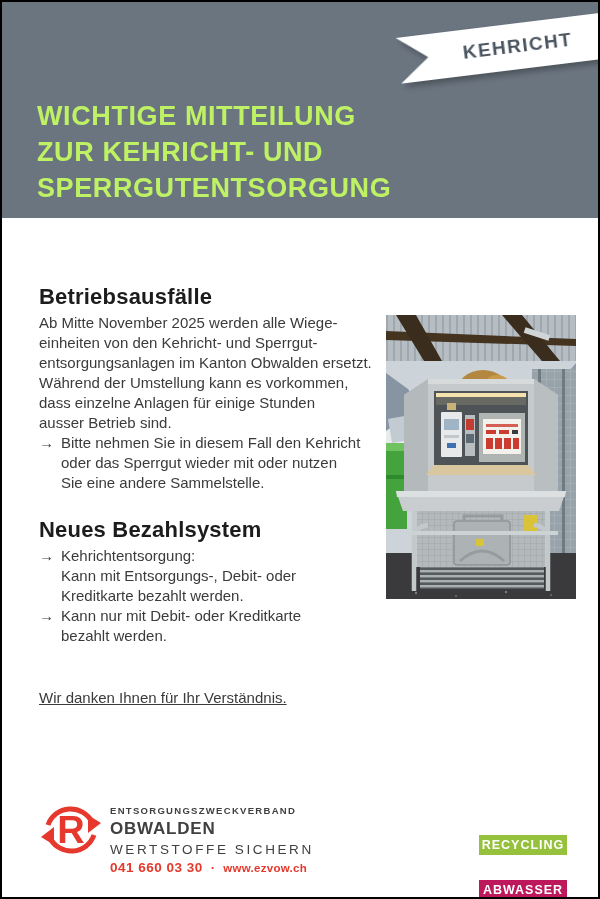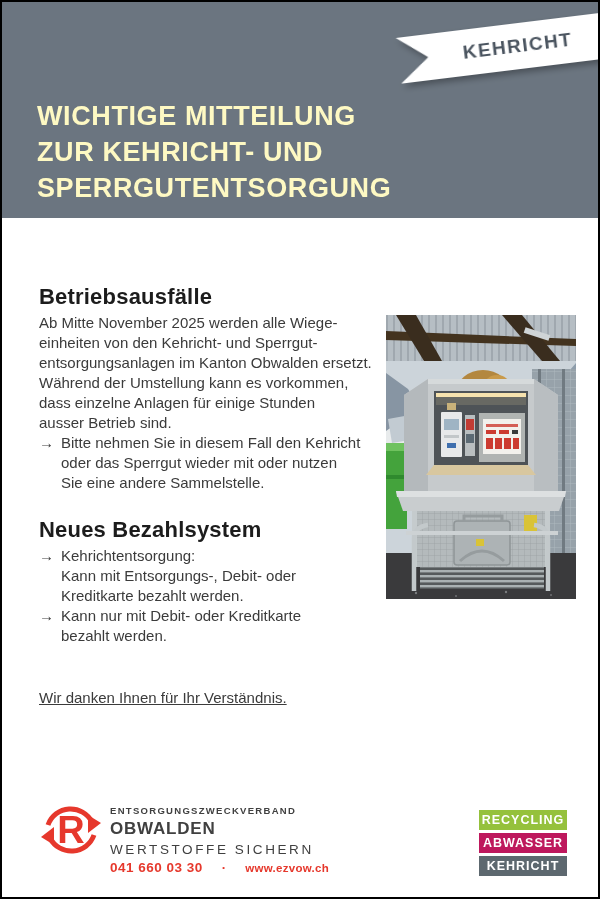--- a/index.html
+++ b/index.html
@@ -2,21 +2,21 @@
 <html><head>
 <meta charset="utf-8">
 <style>
   * { margin:0; padding:0; box-sizing:border-box; }
   body { background:#222; font-family:"Liberation Sans", sans-serif; }
   .page { position:relative; width:600px; height:899px; background:#000; overflow:hidden; margin:0 auto; }
   .sheet { position:absolute; left:2px; top:2px; right:2px; bottom:2px; background:#ffffff; overflow:hidden; }
 
   
   .header { position:absolute; left:0; top:0; width:100%; height:216px; background:#6b7580; }
-  .title { position:absolute; left:35px; top:96px; color:#fef9c3; font-weight:bold;
+  .title { position:absolute; left:35px; top:96px; color:#bef264; font-weight:bold;
            font-size:27px; line-height:36px; letter-spacing:0.6px; }
 
   
   .ribbon { position:absolute; left:396px; top:22px; width:206px; height:52px;
             transform:rotate(-7deg); transform-origin:55% 50%;
             filter:drop-shadow(2px 4px 3px rgba(0,0,0,0.30)); }
   .ribbon svg { position:absolute; left:0; top:0; }
   .ribbon-label { position:absolute; left:40px; top:0; width:160px; height:46px;
                   display:flex; align-items:center; justify-content:center;
                   color:#4b5560; font-weight:bold; font-size:19px; letter-spacing:1.5px; }
@@ -35,29 +35,29 @@
   
   .photo { position:absolute; left:384px; top:313px; width:190px; height:284px; }
 
   
   .logo { position:absolute; left:37px; top:796px; width:64px; height:64px; }
   .org { position:absolute; left:108px; top:803px; color:#404040; }
   .org-small { font-size:9.5px; letter-spacing:1.3px; font-weight:bold; }
   .org-name { font-size:17px; font-weight:bold; letter-spacing:0.8px; margin-top:3px; }
   .org-tagline { font-size:13.5px; letter-spacing:2.6px; margin-top:3px; font-weight:normal; }
   .contact { position:absolute; left:108px; top:858px; color:#e6382c; display:flex;
-             align-items:center; gap:19px; }
+             align-items:center; gap:8px; }
   .contact .phone { font-size:13.5px; font-weight:bold; letter-spacing:0.5px; }
   .contact .sep { font-size:13px; font-weight:bold; }
   .contact .site { font-size:11.5px; font-weight:bold; letter-spacing:0.3px; }
 
   .badges { position:absolute; left:477px; top:808px; width:88px; }
   .badge { width:88px; height:20px; margin-bottom:3px; color:#ffffff; font-weight:bold;
            font-size:12.5px; letter-spacing:1px; display:flex; align-items:center;
-           justify-content:center; }
+           justify-content:center;margin-top:25px; }
 </style>
 </head>
 <body>
 
 <div class="page">
   <div class="sheet">
 
     <div class="header">
       <div class="title">
         <div>WICHTIGE MITTEILUNG</div>

